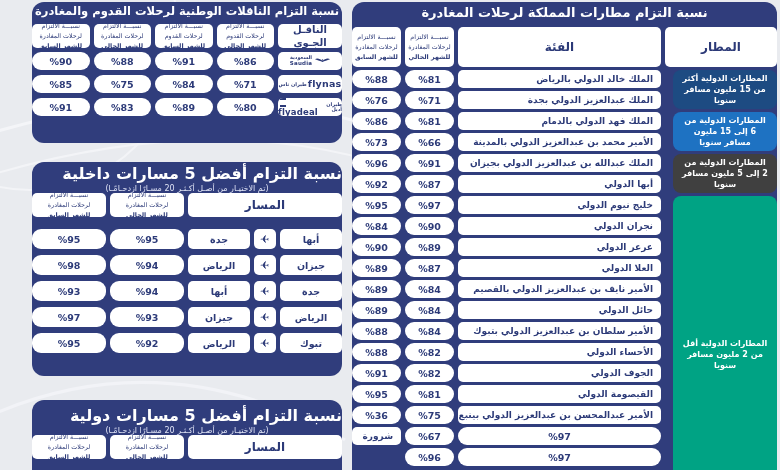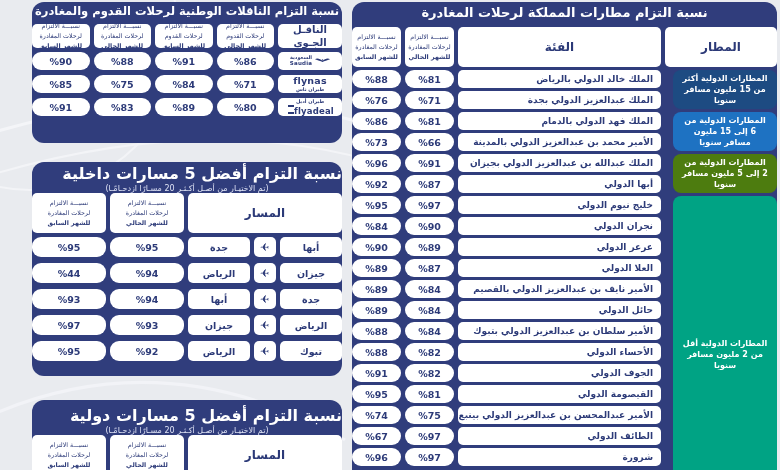--- a/index.html
+++ b/index.html
@@ -22,44 +22,44 @@
   
   #airports{left:352px;right:3px;top:2px;height:720px;}
   #airports .ptitle{font-size:13px;padding:3px 0 7px;}
   .ap-head{display:grid;grid-template-columns:112px 1fr 49px 49px;gap:4px;height:40px;margin-bottom:3px;}
   .ap-body{display:flex;gap:4px;}
   .catcol{width:112px;display:flex;flex-direction:column;gap:3px;}
   .cat{border-radius:8px;color:#fff;font-size:8px;font-weight:bold;line-height:1.4;display:flex;
     align-items:center;justify-content:center;text-align:center;padding:2px 8px;box-sizing:border-box;margin-left:8px;}
   .cat0{background:#1d4b82;height:39px;}
   .cat1{background:#1e72c2;height:39px;}
-  .cat2{background:#4d7c0f;height:39px;}
+  .cat2{background:#404040;height:39px;}
   .cat3{background:#00a384;height:317px;}
   .cat4{background:#8ac24a;flex:1;}
   .rowsgrid{flex:1;display:grid;grid-template-columns:1fr 49px 49px;gap:3px 4px;grid-auto-rows:18px;}
 
   
   #carriers{left:32px;top:2px;width:310px;height:141px;}
   #carriers .ptitle{font-size:11.5px;padding:2px 0 6px;}
   .ca-head,.ca-body{display:grid;grid-template-columns:64px repeat(4,1fr);gap:4px;}
   .ca-head{height:24px;margin-bottom:4px;}
   .ca-body{grid-auto-rows:18px;row-gap:5px;}
   .carrier-head{font-weight:bold;font-size:10px;line-height:1.3;text-align:center;}
-  .logo{flex-direction:column;line-height:1;gap:1px;}
+  .logo{line-height:1;gap:1px;}
   .logo .ar-tiny{font-size:5px;font-weight:bold;}
   .logo .lat{font-weight:bold;font-size:9.5px;letter-spacing:.2px;direction:ltr;}
   .logo .lat.small{font-size:8.5px;}
   .saudia{flex-direction:row;gap:3px;}
   .saudia .stack{display:flex;flex-direction:column;align-items:center;gap:1px;}
   .saudia .lat{font-size:5.5px;}
   .fd-eq{display:inline-block;width:6px;height:5px;border-top:2px solid #2c3a78;border-bottom:2px solid #2c3a78;margin-left:2px;}
 
   
   .rt-head,.rt-body{display:grid;grid-template-columns:62px 22px 62px 1fr 1fr;gap:4px;}
-  .rt-head{height:40px;margin-bottom:4px;}
+  .rt-head{height:24px;margin-bottom:12px;}
   .rt-body{grid-auto-rows:20px;row-gap:6px;}
   .route-head{grid-column:1 / span 3;font-weight:bold;font-size:12px;}
   .city{font-weight:bold;font-size:9.5px;}
   .plane{font-size:11px;}
   .plane span{display:inline-block;transform:scaleX(-1);}
   #domestic{left:32px;top:162px;width:310px;height:214px;}
   #domestic .ptitle,#intl .ptitle{font-size:16px;padding-top:2px;text-align:right;}
   #intl{left:32px;top:400px;width:310px;height:300px;}
   #intl .ptitle{padding-top:6px;}
 </style>
@@ -145,22 +145,21 @@
         <div class="cell val">%82</div>
         <div class="cell val">%88</div>
         <div class="cell name">الجوف الدولي</div>
         <div class="cell val">%82</div>
         <div class="cell val">%91</div>
         <div class="cell name">القيصومة الدولي</div>
         <div class="cell val">%81</div>
         <div class="cell val">%95</div>
         <div class="cell name">الأمير عبدالمحسن بن عبدالعزيز الدولي بينبع</div>
         <div class="cell val">%75</div>
-        <div class="cell val">%74</div>
-        <div class="cell name">الطائف الدولي</div>
+        <div class="cell val">%36</div>
         <div class="cell val">%97</div>
         <div class="cell val">%67</div>
         <div class="cell name">شرورة</div>
         <div class="cell val">%97</div>
         <div class="cell val">%96</div>
       </div>
     </div>
   </div>
 
   <div class="panel" id="carriers">
@@ -248,21 +247,21 @@
       <div class="cell city">جدة</div>
       <div class="cell val">%95</div>
       <div class="cell val">%95</div>
 
       <div class="cell city">جيزان</div>
       <div class="cell plane">
           <span>✈</span>
         </div>
       <div class="cell city">الرياض</div>
       <div class="cell val">%94</div>
-      <div class="cell val">%44</div>
+      <div class="cell val">%98</div>
 
       <div class="cell city">جدة</div>
       <div class="cell plane">
           <span>✈</span>
         </div>
       <div class="cell city">أبها</div>
       <div class="cell val">%94</div>
       <div class="cell val">%93</div>
 
       <div class="cell city">الرياض</div>

